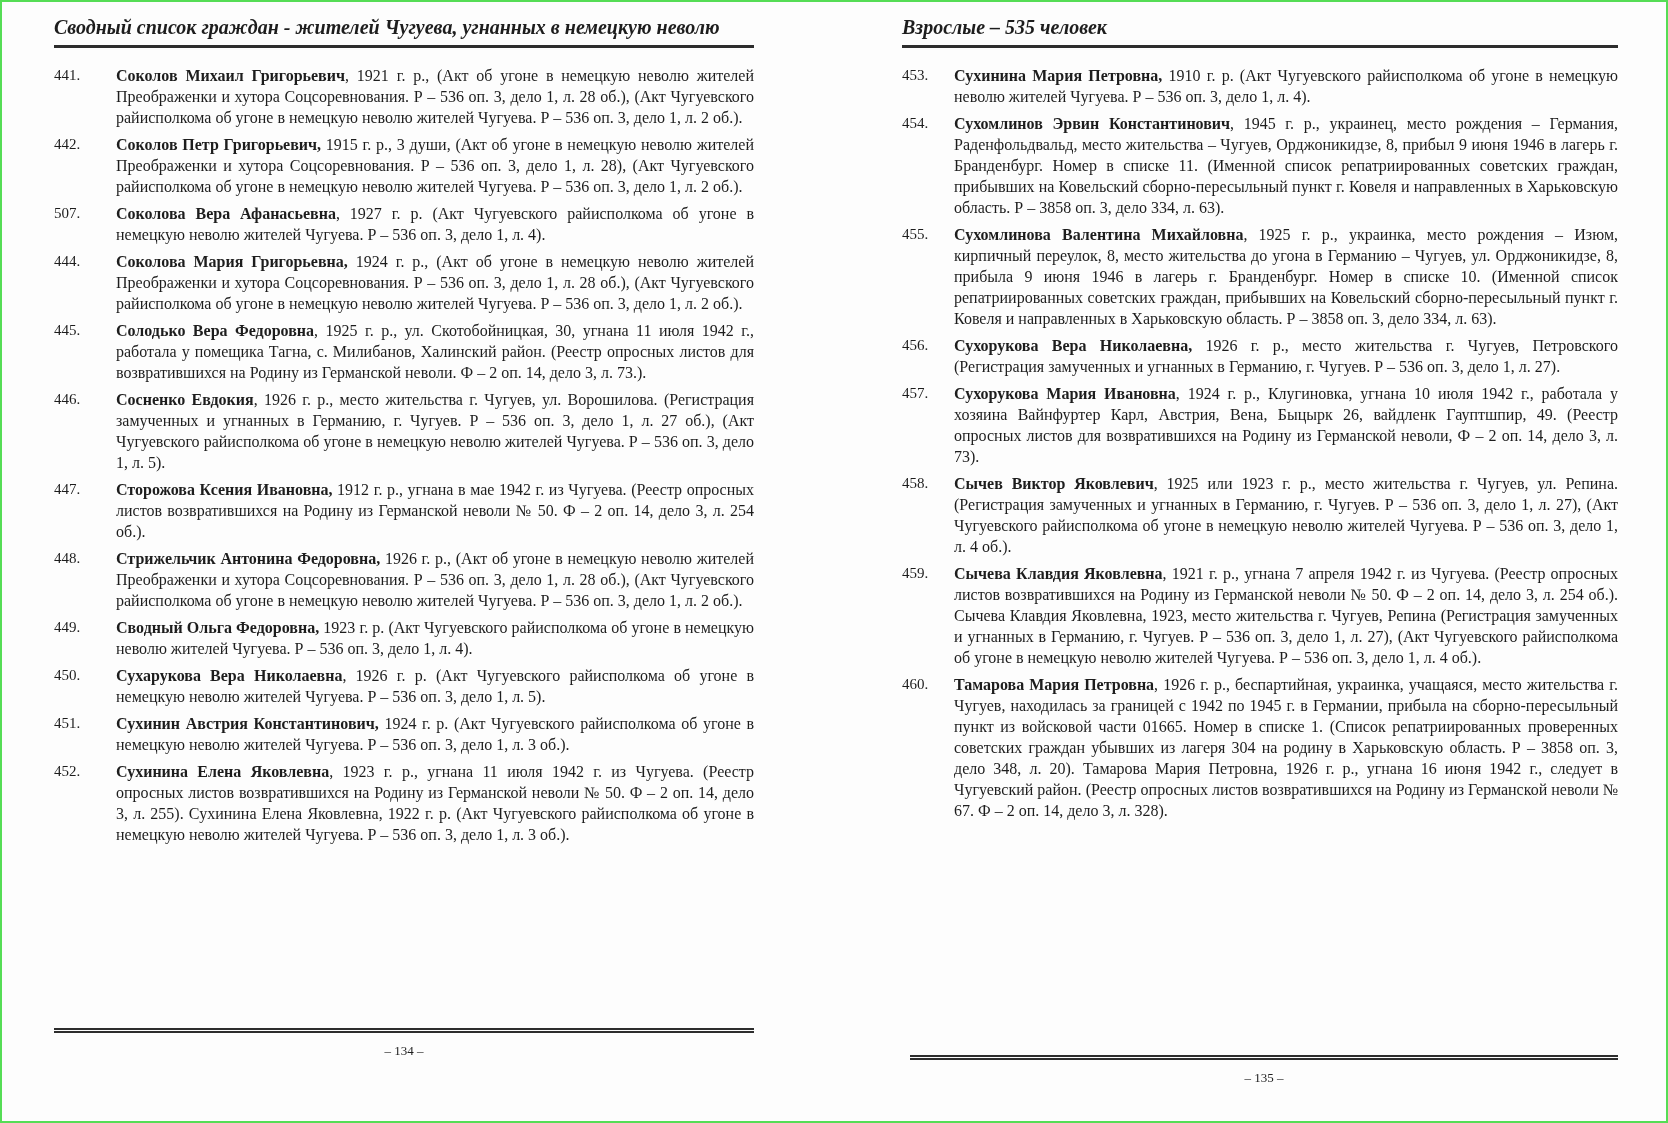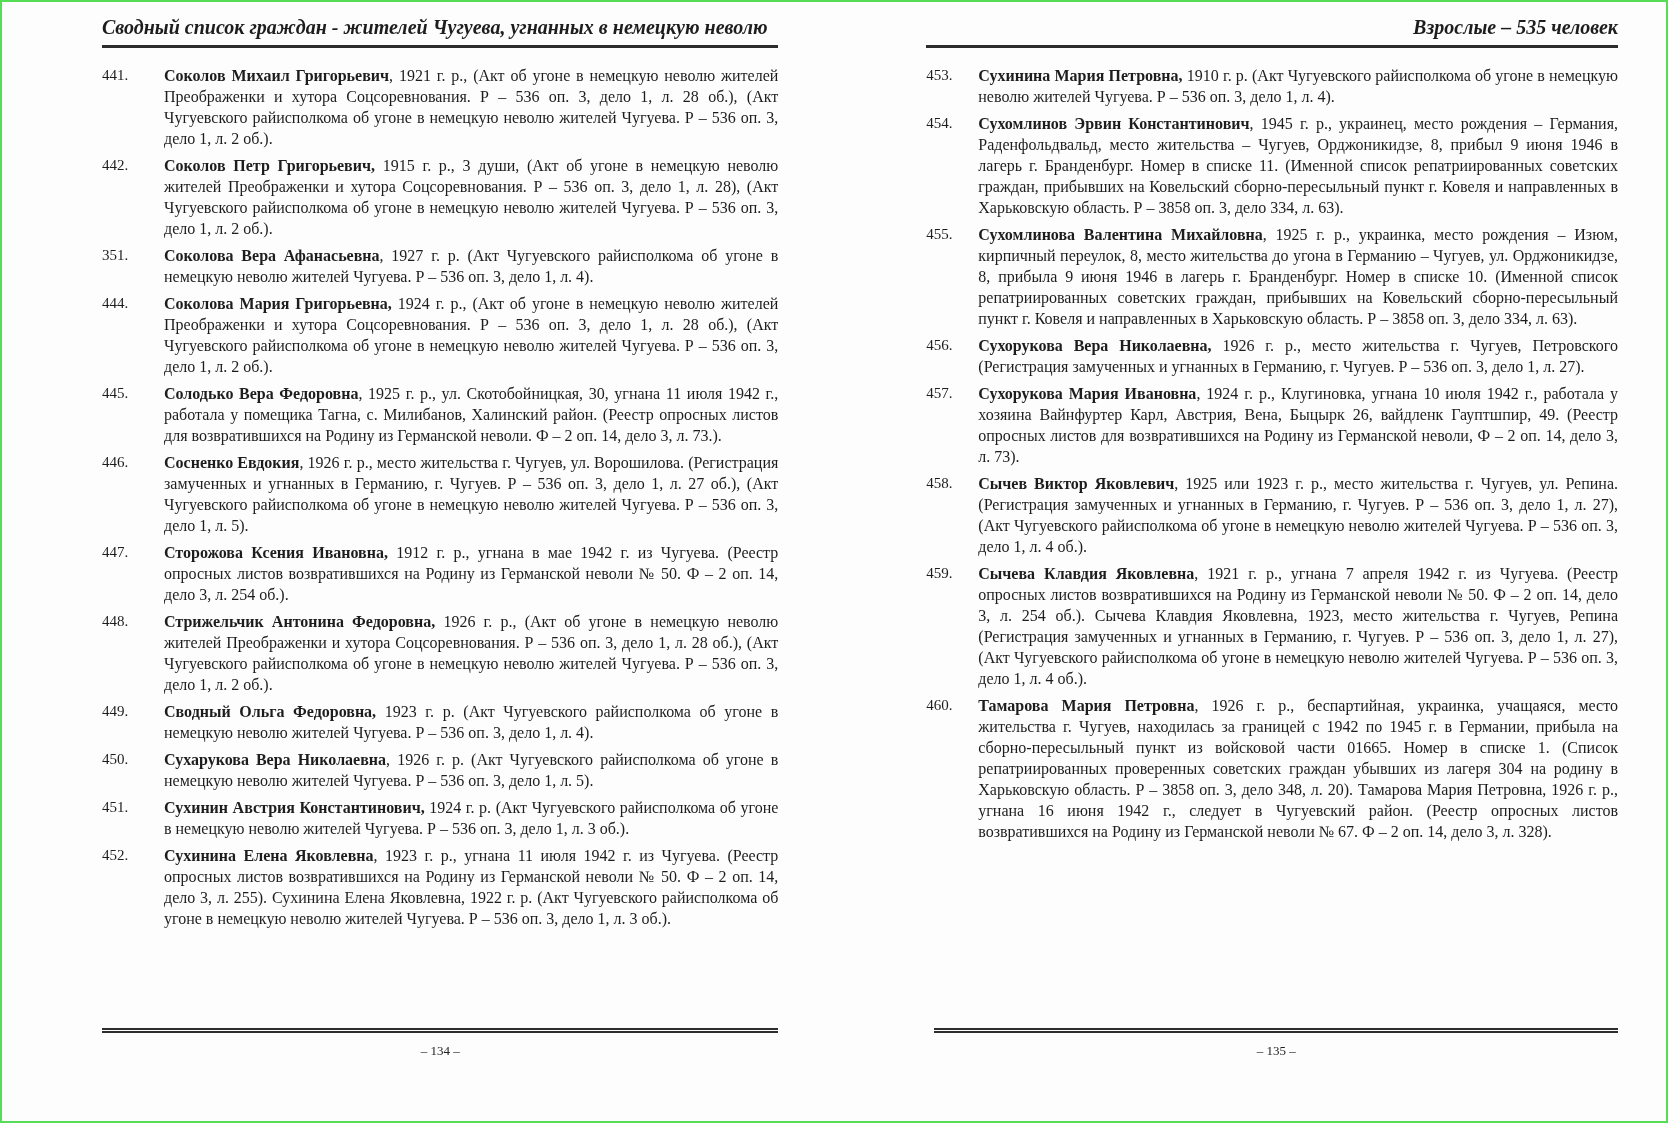--- a/index.html
+++ b/index.html
@@ -8,32 +8,32 @@
     height: 1123px;
     box-sizing: border-box;
     border: 2px solid var(--frame, #55dd55);
     background: var(--bg, #fdfdfd);
     color: var(--ink, #1d1d1d);
     font-family: "Liberation Serif", serif;
     overflow: hidden;
   }
   .spread { display: flex; width: 100%; height: 100%; }
   .page { position: relative; width: 834px; height: 100%; box-sizing: border-box; }
-  .page-left  { padding: 12px 80px 0 52px; margin-left: 48px; }
+  .page-left  { padding: 12px 80px 0 52px; }
   .page-right { padding: 12px 48px 0 68px; }
 
   .page-header {
     font-size: 20px;
     font-weight: bold;
     font-style: italic;
     line-height: 26px;
     white-space: nowrap;
   }
   .page-left  .page-header { text-align: left; }
-  .page-right .page-header { text-align: right; }
+  .page-right .page-header { }
 
   .header-rule { height: 3px; background: var(--rule, #2d2d2d); margin-top: 5px; }
 
   .entries { list-style: none; margin: 17px 0 0 0; padding: 0; }
   .entry { display: flex; margin-bottom: 6px; }
   .entry .num {
     flex: 0 0 62px;
     font-size: 15px;
     line-height: 21px;
   }
@@ -42,21 +42,21 @@
     flex: 1;
     margin: 0;
     font-size: 16px;
     line-height: 21px;
     text-align: justify;
     text-align-last: left;
   }
   .nm { font-weight: bold; }
 
   .page-footer { position: absolute; top: 1026px; left: 52px; right: 80px; }
-  .page-right .page-footer { left: 76px; right: 48px; }
+  .page-right .page-footer { left: 76px; right: 48px; margin-top: 27px; }
   .footer-rule {
     height: 1px;
     border-top: 2px solid var(--rule, #2d2d2d);
     border-bottom: 2px solid var(--rule, #2d2d2d);
   }
   .page-num { text-align: center; font-size: 13px; margin-top: 10px; }
 </style>
 </head>
 <body>
 
@@ -71,21 +71,21 @@
     <span class="num">441.</span>
     <p class="body"><b class="nm">Соколов Михаил Григорьевич</b><span>, 1921 г. р., (Акт об угоне в немецкую неволю жителей Преображенки и хутора Соцсоревнования. Р – 536 оп. 3, дело 1, л. 28 об.), (Акт Чугуевского райисполкома об угоне в немецкую неволю жителей Чугуева. Р – 536 оп. 3, дело 1, л. 2 об.).</span></p>
   </li>
 
   <li class="entry">
     <span class="num">442.</span>
     <p class="body"><b class="nm">Соколов Петр Григорьевич,</b><span> 1915 г. р., 3 души, (Акт об угоне в немецкую неволю жителей Преображенки и хутора Соцсоревнования. Р – 536 оп. 3, дело 1, л. 28), (Акт Чугуевского райисполкома об угоне в немецкую неволю жителей Чугуева. Р – 536 оп. 3, дело 1, л. 2 об.).</span></p>
   </li>
 
   <li class="entry">
-    <span class="num">351.</span>
+    <span class="num">507.</span>
     <p class="body"><b class="nm">Соколова Вера Афанасьевна</b><span>, 1927 г. р. (Акт Чугуевского райисполкома об угоне в немецкую неволю жителей Чугуева. Р – 536 оп. 3, дело 1, л. 4).</span></p>
   </li>
 
   <li class="entry">
     <span class="num">444.</span>
     <p class="body"><b class="nm">Соколова Мария Григорьевна,</b><span> 1924 г. р., (Акт об угоне в немецкую неволю жителей Преображенки и хутора Соцсоревнования. Р – 536 оп. 3, дело 1, л. 28 об.), (Акт Чугуевского райисполкома об угоне в немецкую неволю жителей Чугуева. Р – 536 оп. 3, дело 1, л. 2 об.).</span></p>
   </li>
 
   <li class="entry">
     <span class="num">445.</span>

